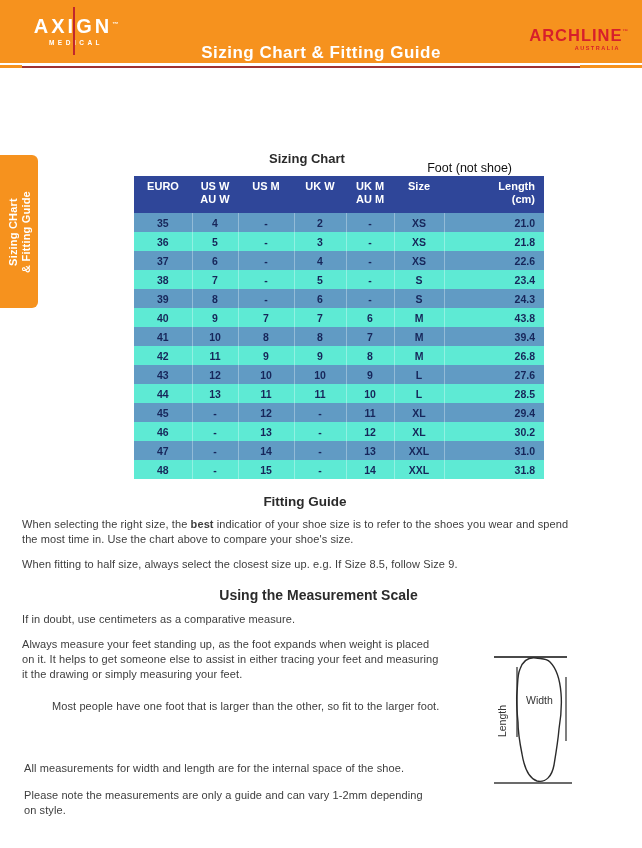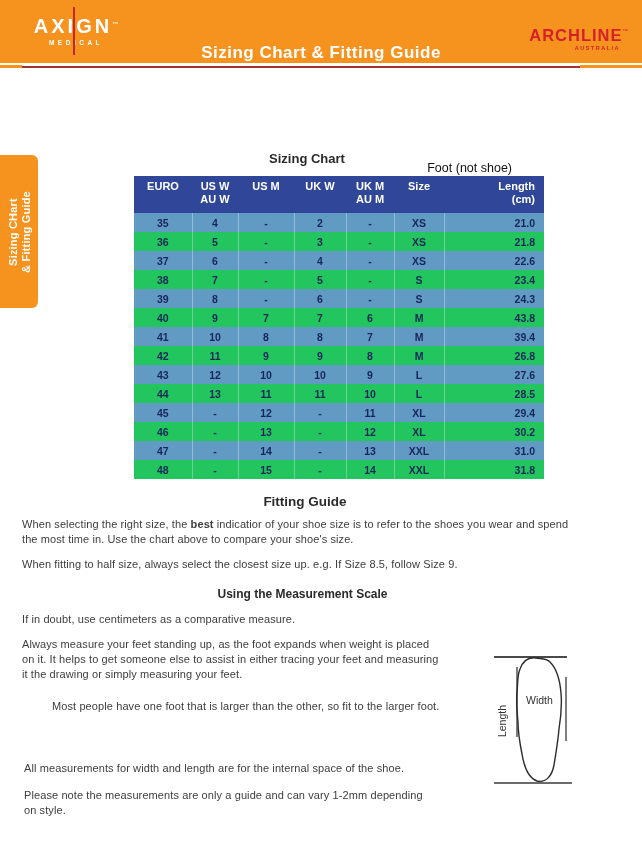--- a/index.html
+++ b/index.html
@@ -32,21 +32,21 @@
                  transform:rotate(-90deg);display:flex;flex-direction:column;justify-content:center;
                  text-align:center;color:#fff;font-weight:bold;font-size:11px;line-height:13.5px;
                  letter-spacing:0.2px;}
 
   
   .h-center{position:absolute;text-align:center;font-weight:bold;color:#2b2b2b;}
   .sizing-chart-heading{left:102px;top:151px;width:410px;font-size:13px;}
   .foot-note{position:absolute;left:102px;top:161px;width:410px;text-align:right;
              font-weight:normal;color:#111;font-size:12.5px;}
   .fitting-heading{left:0px;top:494px;width:610px;font-size:13.5px;}
-  .measure-heading{left:0px;top:587px;width:605px;font-size:12px;}
+  .measure-heading{left:16px;top:587px;width:605px;font-size:14px;}
   .para{position:absolute;font-size:11px;line-height:15px;color:#3d3d3d;
         white-space:pre-line;letter-spacing:0.1px;}
   .p-fit1{left:22px;top:517px;width:615px;}
   .p-fit2{left:22px;top:557px;width:615px;}
   .p-m1{left:22px;top:612px;width:470px;}
   .p-m2{left:22px;top:637px;width:470px;}
   .p-m3{left:24px;top:699px;width:470px;margin-left:28px;}
   .p-m4{left:24px;top:761px;width:470px;}
   .p-m5{left:24px;top:788px;width:470px;}
   .bold{font-weight:bold;}
@@ -54,21 +54,21 @@
   
   .table-wrap{position:absolute;left:102px;top:176px;width:410px;margin-left:32px;}
   table{border-collapse:collapse;table-layout:fixed;width:410px;}
   thead th{background:#2F4699;color:#ffffff;font-size:11px;font-weight:bold;
            vertical-align:top;padding:4px 0 0 0;height:33px;white-space:pre-line;
            line-height:13px;text-align:center;}
   tbody td{height:19px;font-size:10.5px;font-weight:bold;color:#17265A;text-align:center;
            padding:0;}
   tbody td:not(:first-child){border-left:1px solid rgba(255,255,255,0.32);}
   tbody tr.row-a td{background:#619BC4;}
-  tbody tr.row-b td{background:#22c55e;}
+  tbody tr.row-b td{background:#5eead4;}
   th:last-child,td:last-child{text-align:right;padding-right:9px;}
 
   
   .foot-diagram{position:absolute;left:488px;top:633px;}
 </style>
 </head>
 <body>
 
 <div class="banner">
   <div class="axign">

